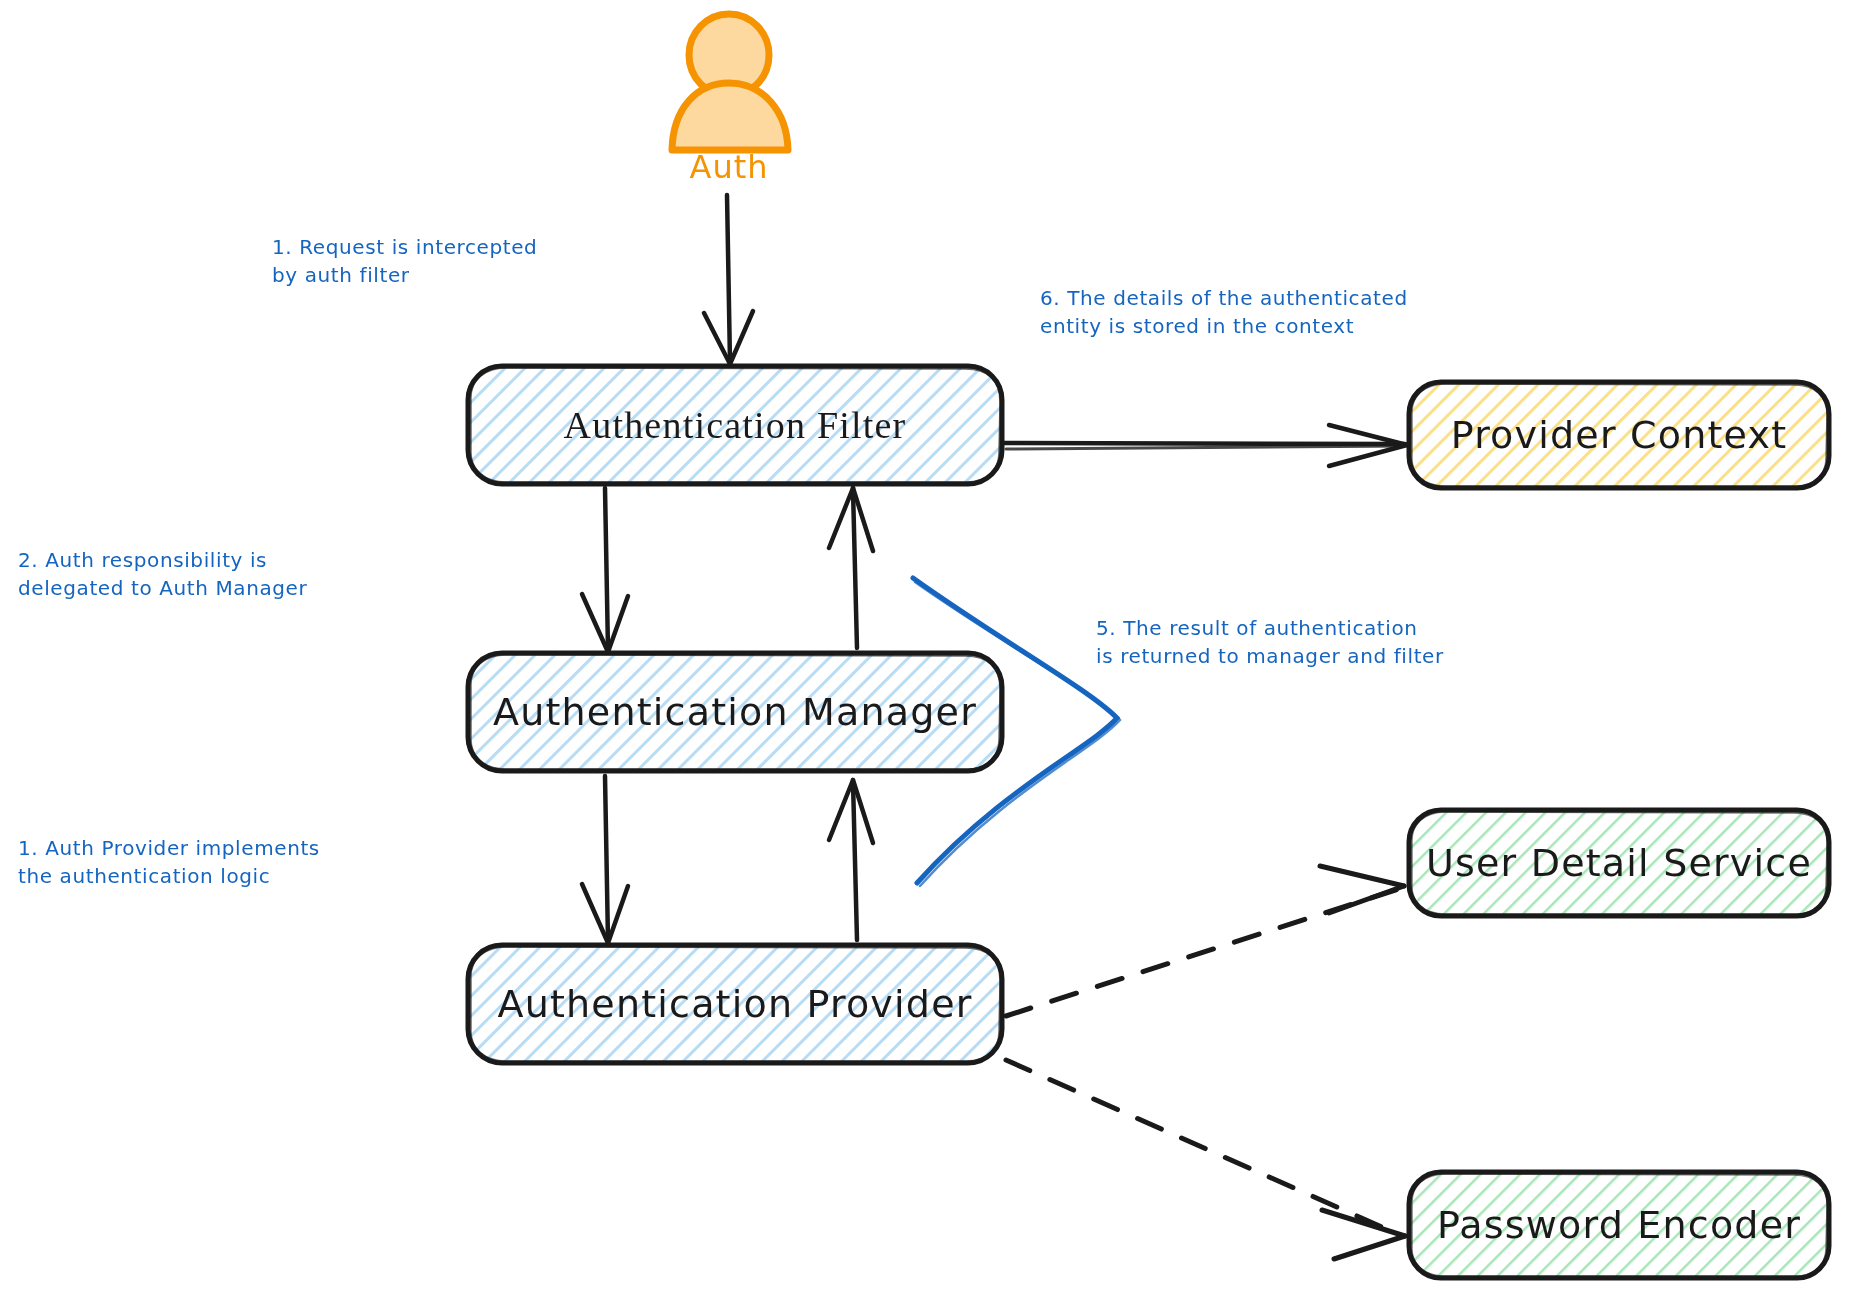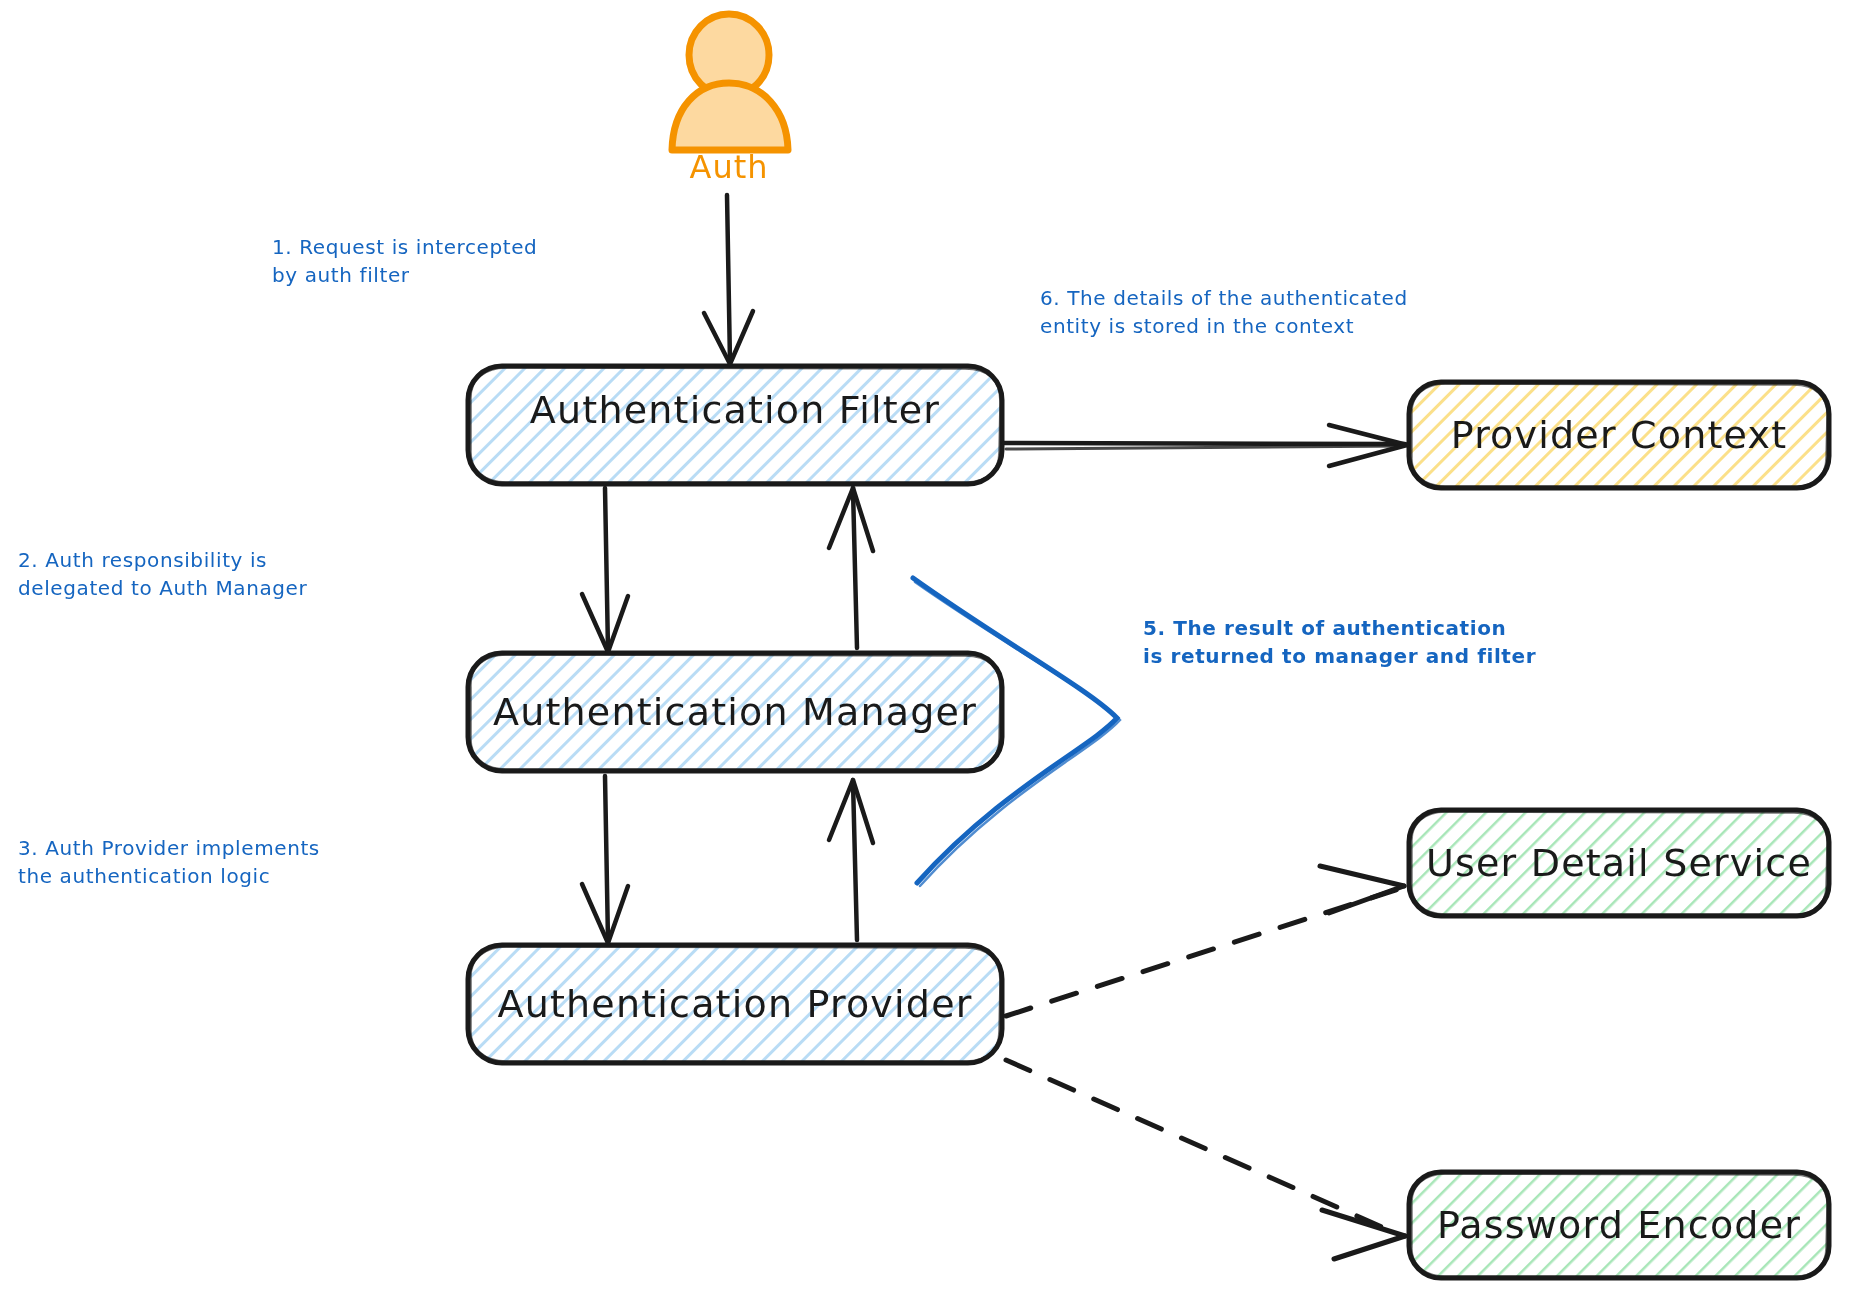--- a/index.html
+++ b/index.html
@@ -174,31 +174,31 @@
 
     <g>
       <path d="M913 578 C1000 640 1090 690 1117 718 C1090 748 1000 790 917 883" fill="none" stroke="#1565C0" stroke-width="5" stroke-linecap="round"></path>
       <path d="M915 582 C1003 644 1093 692 1120 720 C1093 750 1003 793 920 886" fill="none" stroke="#1565C0" stroke-width="2.5" stroke-linecap="round" opacity="0.75"></path>
     </g>
   </svg>
 
   <div class="actor-label" style="left:629px; top:148px; width:200px;">Auth</div>
   <div class="hit" style="left:668px; top:12px; width:124px; height:142px;"></div>
 
-  <div class="node-label" style="left:468px; top:351px; width:534px; height:118px;">Authentication Filter</div>
+  <div class="node-label" style="left:468px; top:366px; width:534px; height:118px;font-family:Liberation Serif, serif;">Authentication Filter</div>
   <div class="node-label" style="left:468px; top:653px; width:534px; height:118px;">Authentication Manager</div>
   <div class="node-label" style="left:468px; top:945px; width:534px; height:118px;">Authentication Provider</div>
   <div class="node-label" style="left:1409px; top:382px; width:420px; height:106px;">Provider Context</div>
   <div class="node-label" style="left:1409px; top:810px; width:420px; height:106px;">User Detail Service</div>
   <div class="node-label" style="left:1409px; top:1172px; width:420px; height:106px;">Password Encoder</div>
 
   <div class="annotation" style="left:272px; top:234px;">1. Request is intercepted
 by auth filter</div>
   <div class="annotation" style="left:18px; top:535px;margin-top:12px;">2. Auth responsibility is
 delegated to Auth Manager</div>
-  <div class="annotation" style="left:18px; top:835px;">3. Auth Provider implements
+  <div class="annotation" style="left:18px; top:835px;">1. Auth Provider implements
 the authentication logic</div>
-  <div class="annotation" style="left:1143px; top:615px;font-weight:bold;">5. The result of authentication
+  <div class="annotation" style="left:1096px; top:615px;">5. The result of authentication
 is returned to manager and filter</div>
   <div class="annotation" style="left:1040px; top:285px;">6. The details of the authenticated
 entity is stored in the context</div>
 
 </div>
 
 </body></html>

